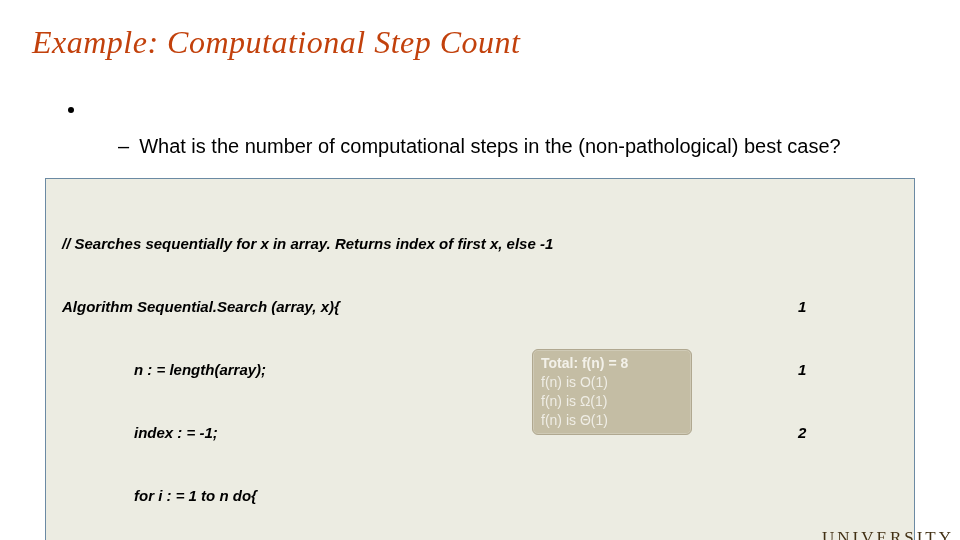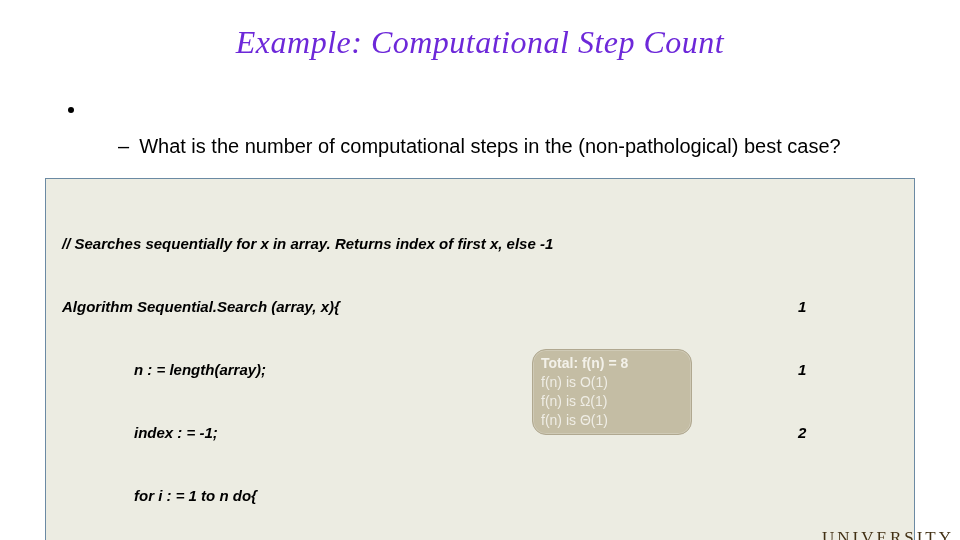--- a/index.html
+++ b/index.html
@@ -1,23 +1,23 @@
 <!DOCTYPE html>
 <html><head>
 <meta charset="utf-8">
 <style>
   * { margin: 0; padding: 0; box-sizing: border-box; }
   html, body { width: 960px; height: 540px; background: #ffffff; font-family: Arial, sans-serif; overflow: hidden; }
   .slide { width: 960px; height: 540px; position: relative; padding: 24px 32px; }
   .title {
     font-family: Georgia, 'Times New Roman', serif;
     font-style: italic;
-    color: #6d28d9;
+    color: #c2410c;
     font-size: 32px;
-    text-align: center;
+    text-align: left;
     margin-bottom: 32px;
     letter-spacing: 0.5px;
   }
   .bullet-1 {
     font-size: 24px;
     color: #000;
     margin-left: 36px;
     margin-bottom: 20px;
     display: flex;
     align-items: baseline;
@@ -58,21 +58,21 @@
   .ln { display: block; }
 
   .totals-box {
     position: absolute;
     left: 486px;
     top: 170px;
     width: 160px;
     border: 1px solid #b0a890;
     background: #c4bda4;
     padding: 4px 8px;
-    border-radius: 14px;
+    border-radius: 6px;
     font-style: normal;
     font-weight: normal;
     font-size: 14px;
     color: #efede5;
     line-height: 1.35;
     box-shadow: inset 0 0 0 1px rgba(255,255,255,0.2);
   }
   .totals-box .t-head { font-weight: bold; color: #f3f1e9; }
   .logo {
     position: absolute;

